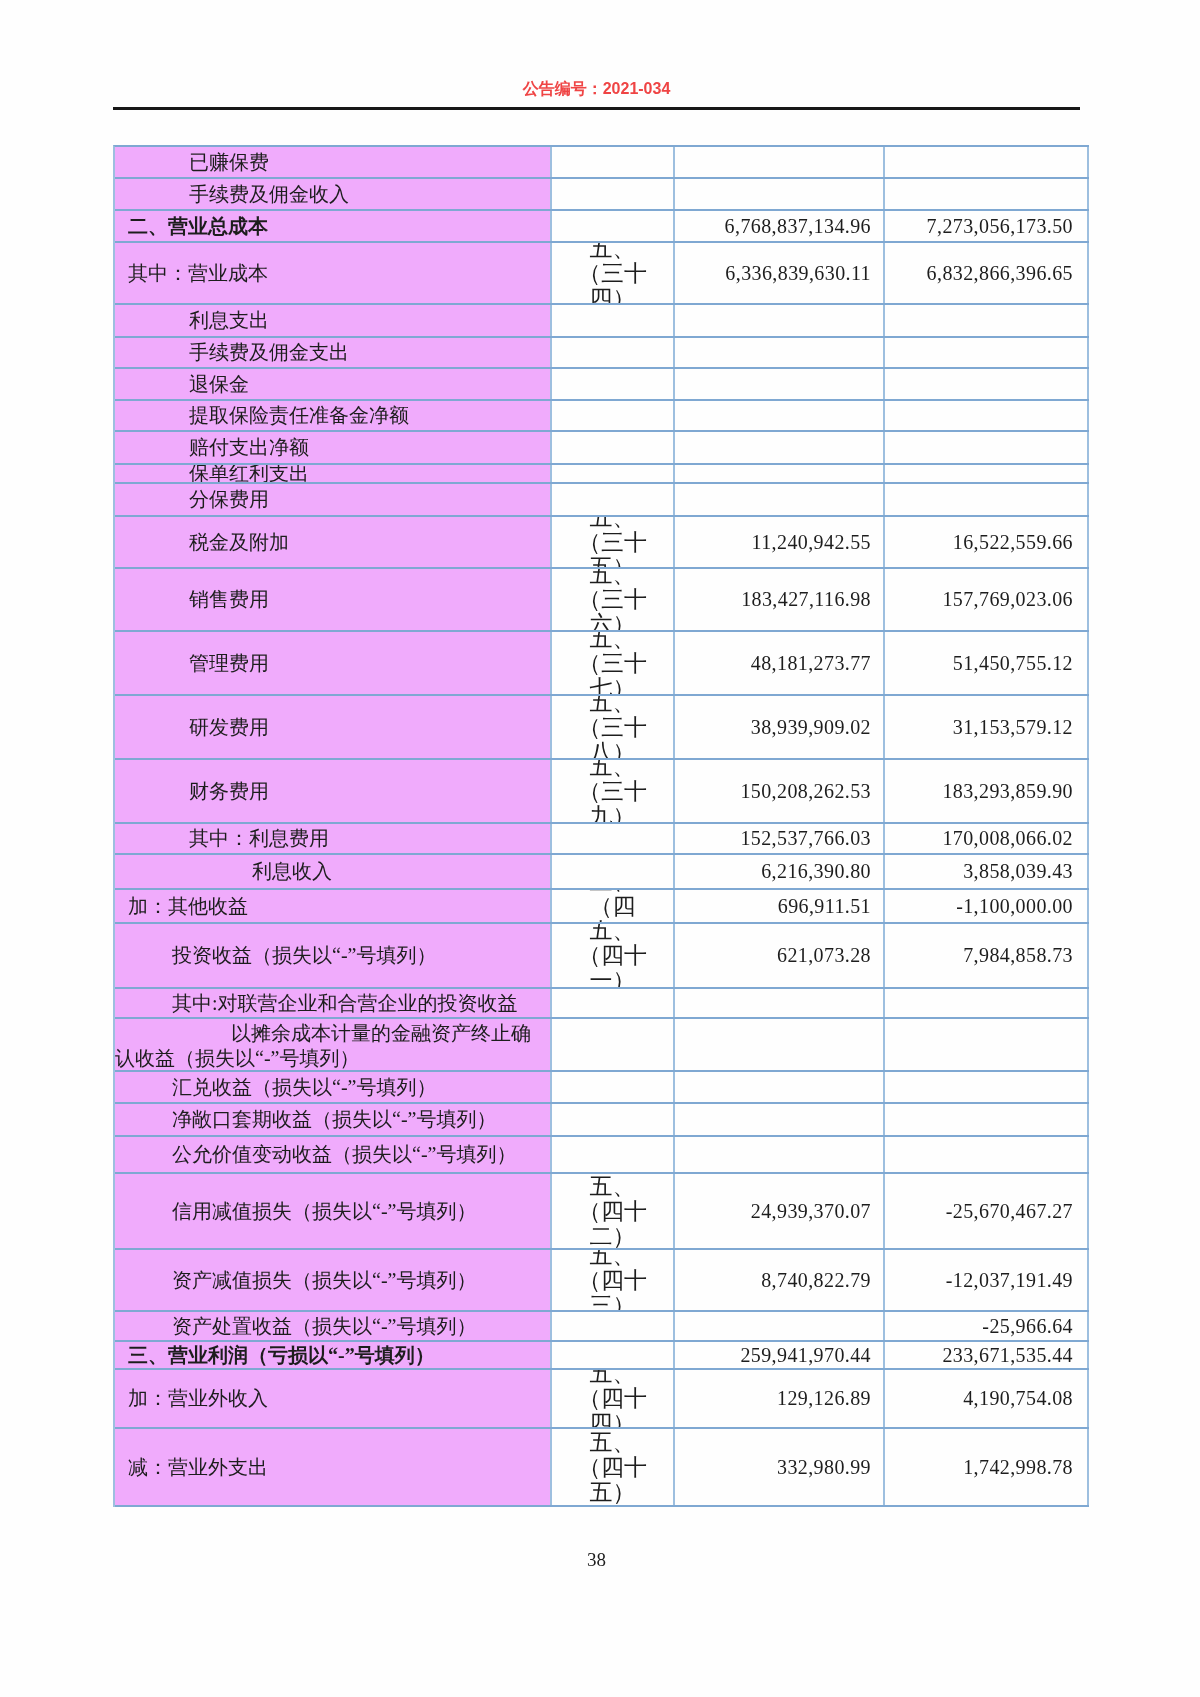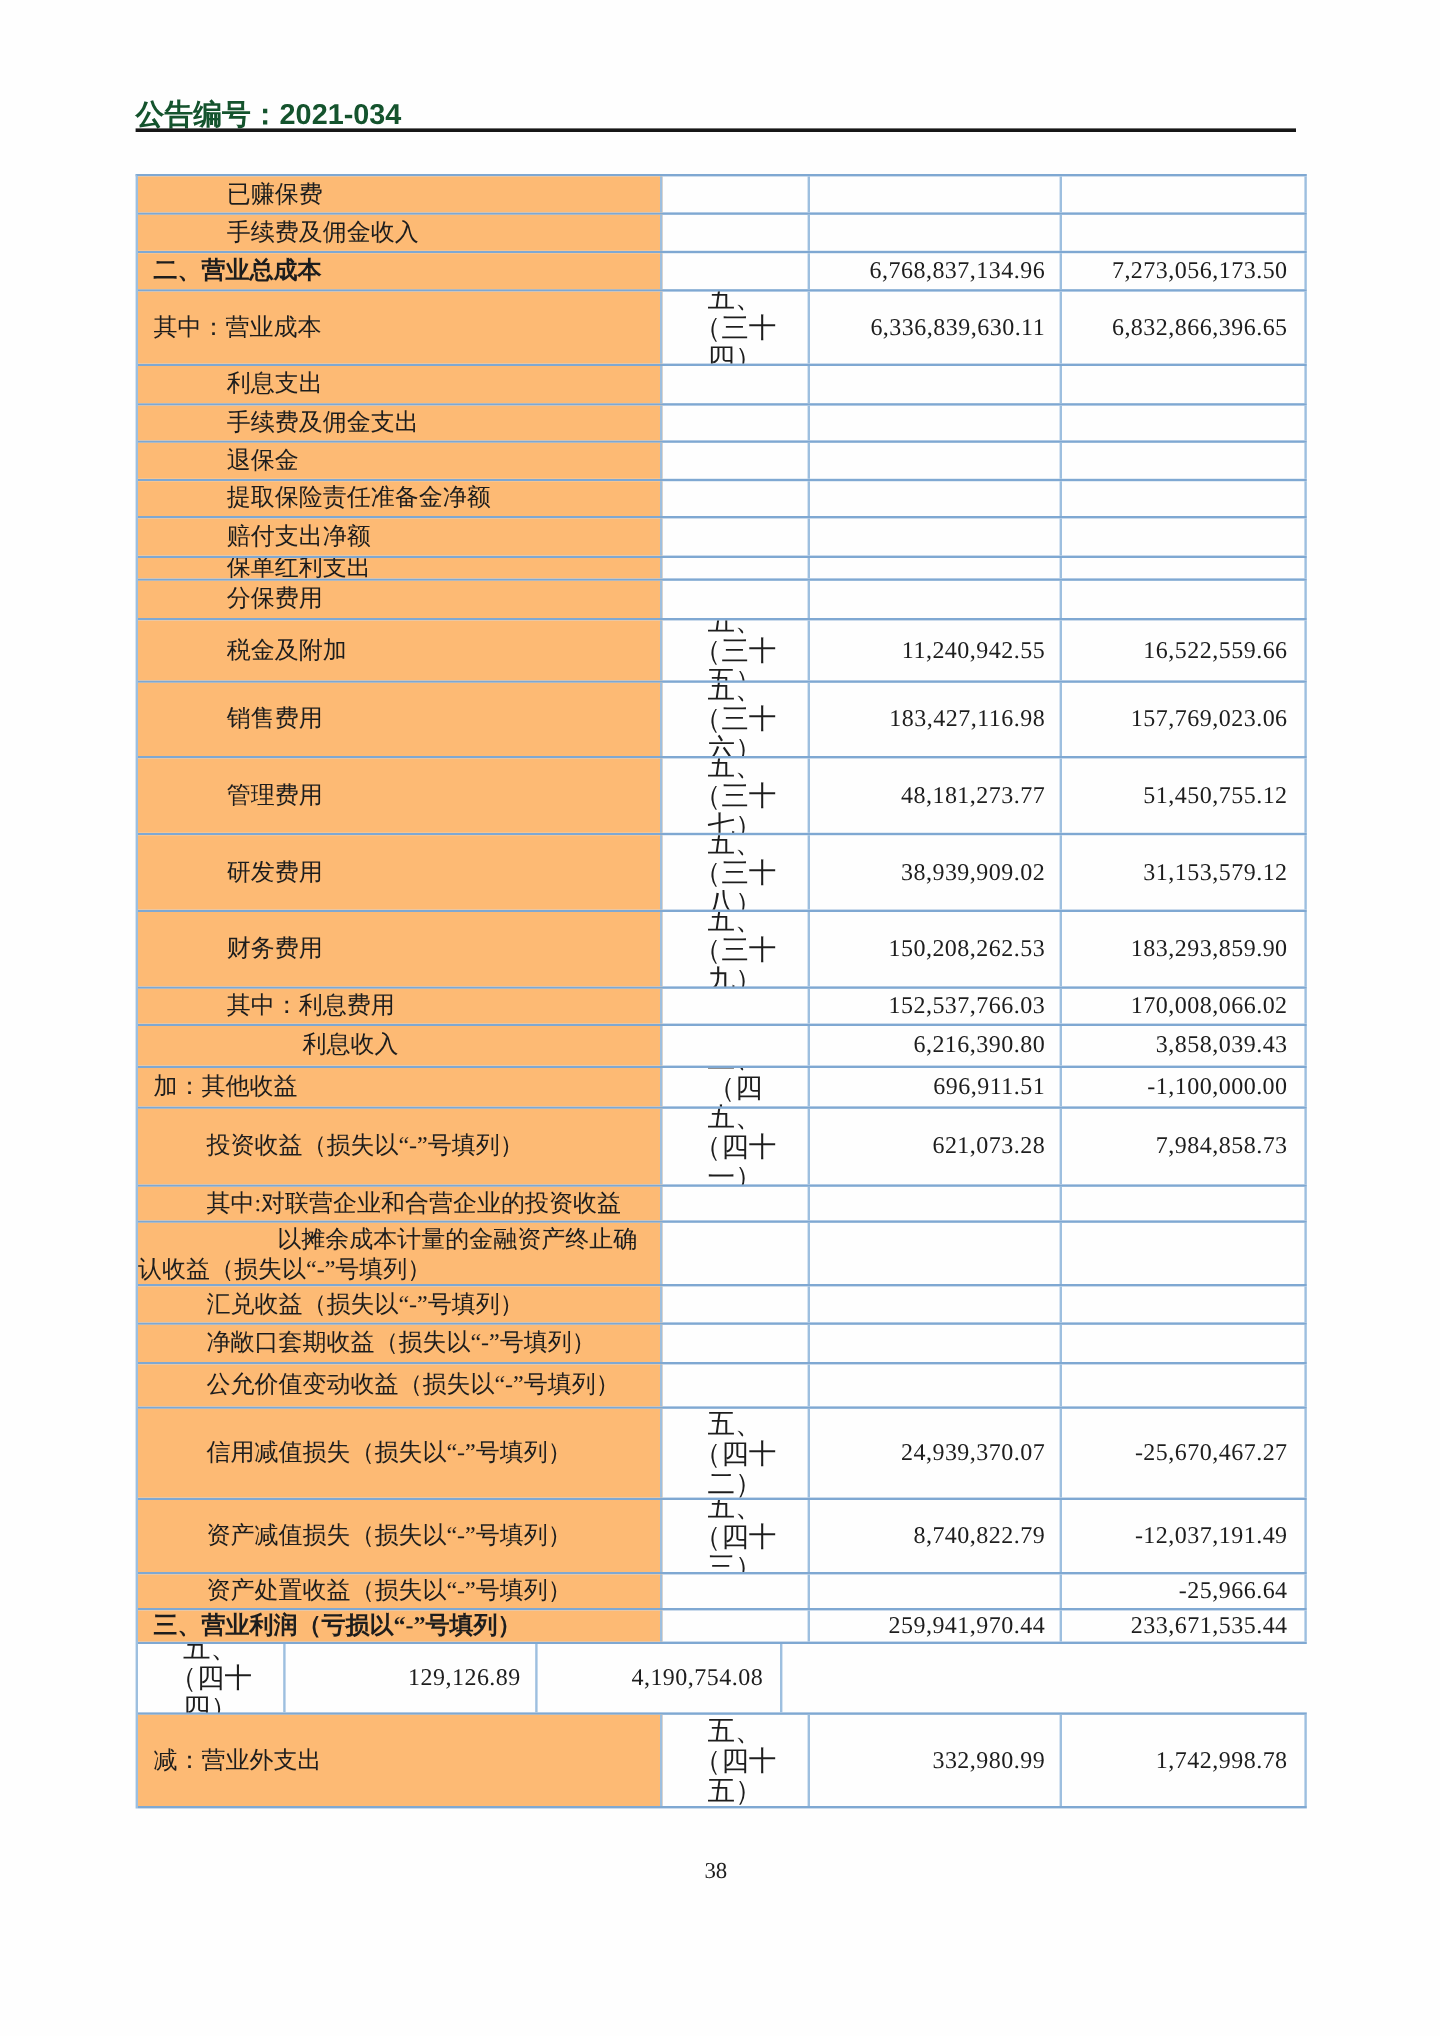--- a/index.html
+++ b/index.html
@@ -1,25 +1,25 @@
 <!DOCTYPE html>
 <html><head>
 <meta charset="utf-8">
 <style>
   html,body{margin:0;padding:0;background:#ffffff;}
   .page{position:relative;width:1200px;height:1697px;background:#fefefe;overflow:hidden;
         font-family:"Liberation Serif","DejaVu Serif",serif;color:#1d1d1d;}
-  .hdr{position:absolute;top:79px;left:113px;width:967px;text-align:left;
-       font-family:"Liberation Sans","DejaVu Sans",sans-serif;font-size:24px;font-weight:600;color:#14532d;}
+  .hdr{position:absolute;top:79px;left:113px;width:967px;text-align:center;
+       font-family:"Liberation Sans","DejaVu Sans",sans-serif;font-size:16px;font-weight:600;color:#ef4444;}
   .rule{position:absolute;left:113px;top:107px;width:967px;height:3px;background:#171717;}
   .tbl{position:absolute;left:113px;top:145px;width:974px;
        border-top:2px solid #7fa8d2;border-left:2px solid #9dbfdf;}
   .r{display:flex;box-sizing:border-box;border-bottom:2px solid #7fa8d2;}
   .c{box-sizing:border-box;border-right:2px solid #9dbfdf;display:flex;align-items:center;overflow:hidden;}
-  .c1{width:437px;background:#fdba74;font-size:20px;line-height:25px;padding-right:4px;}
+  .c1{width:437px;background:#f0abfc;font-size:20px;line-height:25px;padding-right:4px;}
   .c2{width:123px;justify-content:center;text-align:center;font-size:23px;line-height:25px;padding:0 18px;}
   .c3{width:210px;justify-content:flex-end;text-align:right;font-size:20px;padding-right:12px;letter-spacing:.4px;}
   .c4{width:204px;justify-content:flex-end;text-align:right;font-size:20px;padding-right:14px;letter-spacing:.4px;}
   .i0{padding-left:13px;}
   .i1{padding-left:57px;}
   .i2{padding-left:74px;}
   .i3{padding-left:137px;}
   .hg{display:block;text-indent:116px;line-height:25px;padding-top:2px;}
   .b{font-weight:bold;}
   .pageno{position:absolute;left:113px;top:1549px;width:967px;text-align:center;font-size:19px;}
@@ -231,20 +231,21 @@
     </div>
 
     <div class="r" style="height:28px">
       <div class="c c1 i0 b">三、营业利润（亏损以“-”号填列）</div>
       <div class="c c2"></div>
       <div class="c c3">259,941,970.44</div>
       <div class="c c4">233,671,535.44</div>
     </div>
 
     <div class="r" style="height:59px">
+      <div class="c c1 i0">加：营业外收入</div>
       <div class="c c2">五、（四十四）</div>
       <div class="c c3">129,126.89</div>
       <div class="c c4">4,190,754.08</div>
     </div>
 
     <div class="r" style="height:78px">
       <div class="c c1 i0">减：营业外支出</div>
       <div class="c c2">五、（四十五）</div>
       <div class="c c3">332,980.99</div>
       <div class="c c4">1,742,998.78</div>

